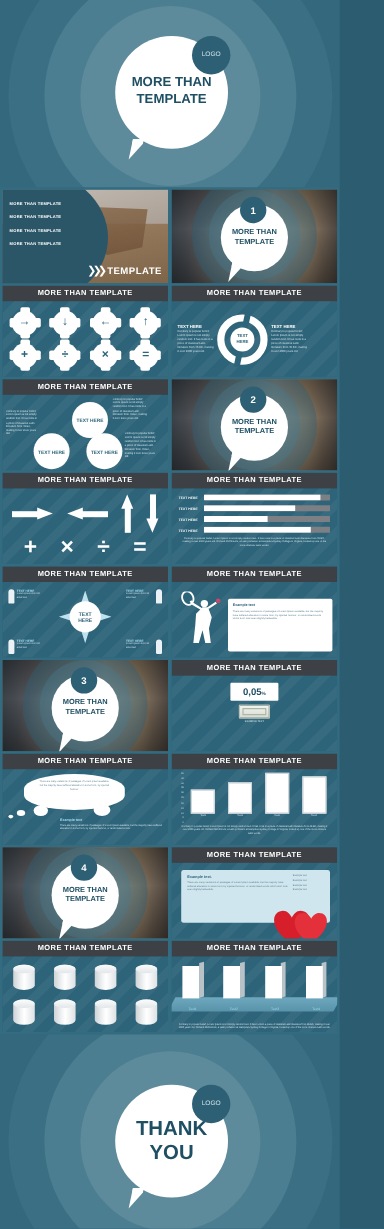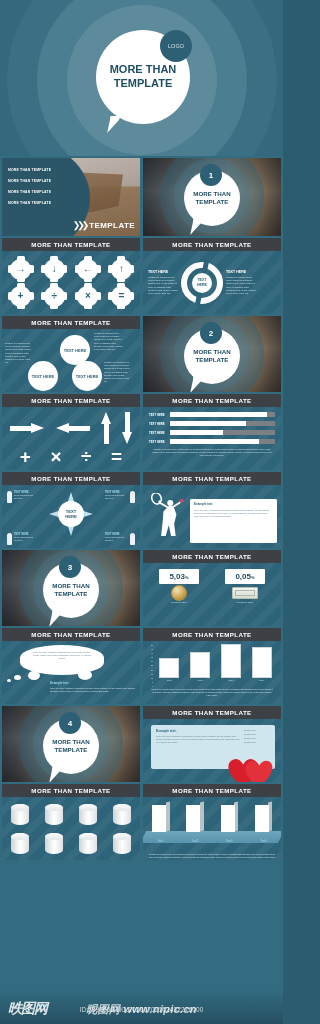--- a/index.html
+++ b/index.html
@@ -429,30 +429,20 @@
     </div>
     <div class="logo-dot" style="left:57px;top:6px;width:22px;height:22px;font-size:8px;color:#fff;font-weight:bold;">
       <span>3</span>
     </div>
   </div>
 
   <div class="slide half-r stripes" style="top:550px;height:76px;">
     <div class="hdr">MORE THAN TEMPLATE</div>
     <div class="body" style="display:flex;justify-content:space-around;padding:6px 3px 0;">
 
-      <div style="width:40px;text-align:center;">
-        <div style="background:#fff;border-radius:1px;padding:3px 0;display:flex;align-items:baseline;justify-content:center;">
-          <span style="color:#1f4f63;font-size:8px;font-weight:bold;">5,03</span>
-          <span style="color:#1f4f63;font-size:4px;font-weight:bold;">%</span>
-        </div>
-        <div style="height:17px;display:flex;align-items:center;justify-content:center;">
-          <span style="display:block;width:16px;height:16px;border-radius:50%;background:radial-gradient(circle at 35% 30%,#f0e2b5,#c8a24c 60%,#8d6f2c);border:1.4px solid #b8933f;"></span>
-        </div>
-        <div style="color:#b9d6e3;font-size:2.1px;font-weight:bold;">EXAMPLE TEXT</div>
-      </div>
 
       <div style="width:40px;text-align:center;">
         <div style="background:#fff;border-radius:1px;padding:3px 0;display:flex;align-items:baseline;justify-content:center;">
           <span style="color:#1f4f63;font-size:8px;font-weight:bold;">0,05</span>
           <span style="color:#1f4f63;font-size:4px;font-weight:bold;">%</span>
         </div>
         <div style="height:17px;display:flex;align-items:center;justify-content:center;">
           <span style="display:block;width:26px;height:12px;border-radius:1px;background:linear-gradient(180deg,#f2f4ef,#d7dcd2);border:.7px solid #b9c0b4;position:relative;">
             <span style="position:absolute;inset:2px;border:.6px solid #aeb6a9;border-radius:.5px;"></span>
           </span>
@@ -606,20 +596,29 @@
               <u></u>
               <i></i>
             </div>
           <div style="color:#9fd8ef;font-size:2.8px;margin-top:7px;">Text4</div>
         </div>
       </div>
       <div class="mini" style="position:absolute;left:4px;right:4px;bottom:1px;font-size:2px;text-align:center;">Contrary to popular belief, Lorem Ipsum is not simply random text. It has roots in a piece of classical Latin literature from 45 BC, making it over 2000 years old. Richard McClintock, a Latin professor at Hampden-Sydney College in Virginia, looked up one of the more obscure Latin words.</div>
     </div>
   </div>
 
-
-  <div class="wm">
-    <div class="wm-logo">昳图网</div>
-    <div class="wm-text">昵图网 www.nipic.cn</div>
-    <div class="wm-id">ID:7090656 NO:20200702162432276000</div>
-  </div>
+  <div class="slide cover full" style="top:862px;height:162px;">
+    <div class="rings">
+      <div class="ring r1" style="top:-46px;"></div>
+      <div class="ring r2" style="top:-16px;"></div>
+      <div class="ring r3" style="top:14px;"></div>
+    </div>
+    <div class="bubble" style="left:96px;top:42px;width:94px;height:94px;font-size:17px;line-height:1.15;">
+      <span>THANK</span>
+      <span>YOU</span>
+    </div>
+    <div class="logo-dot" style="left:160px;top:42px;width:32px;height:32px;font-size:5.5px;">
+      <span>LOGO</span>
+    </div>
+  </div>
+
 
 </div>
 
 </body></html>

